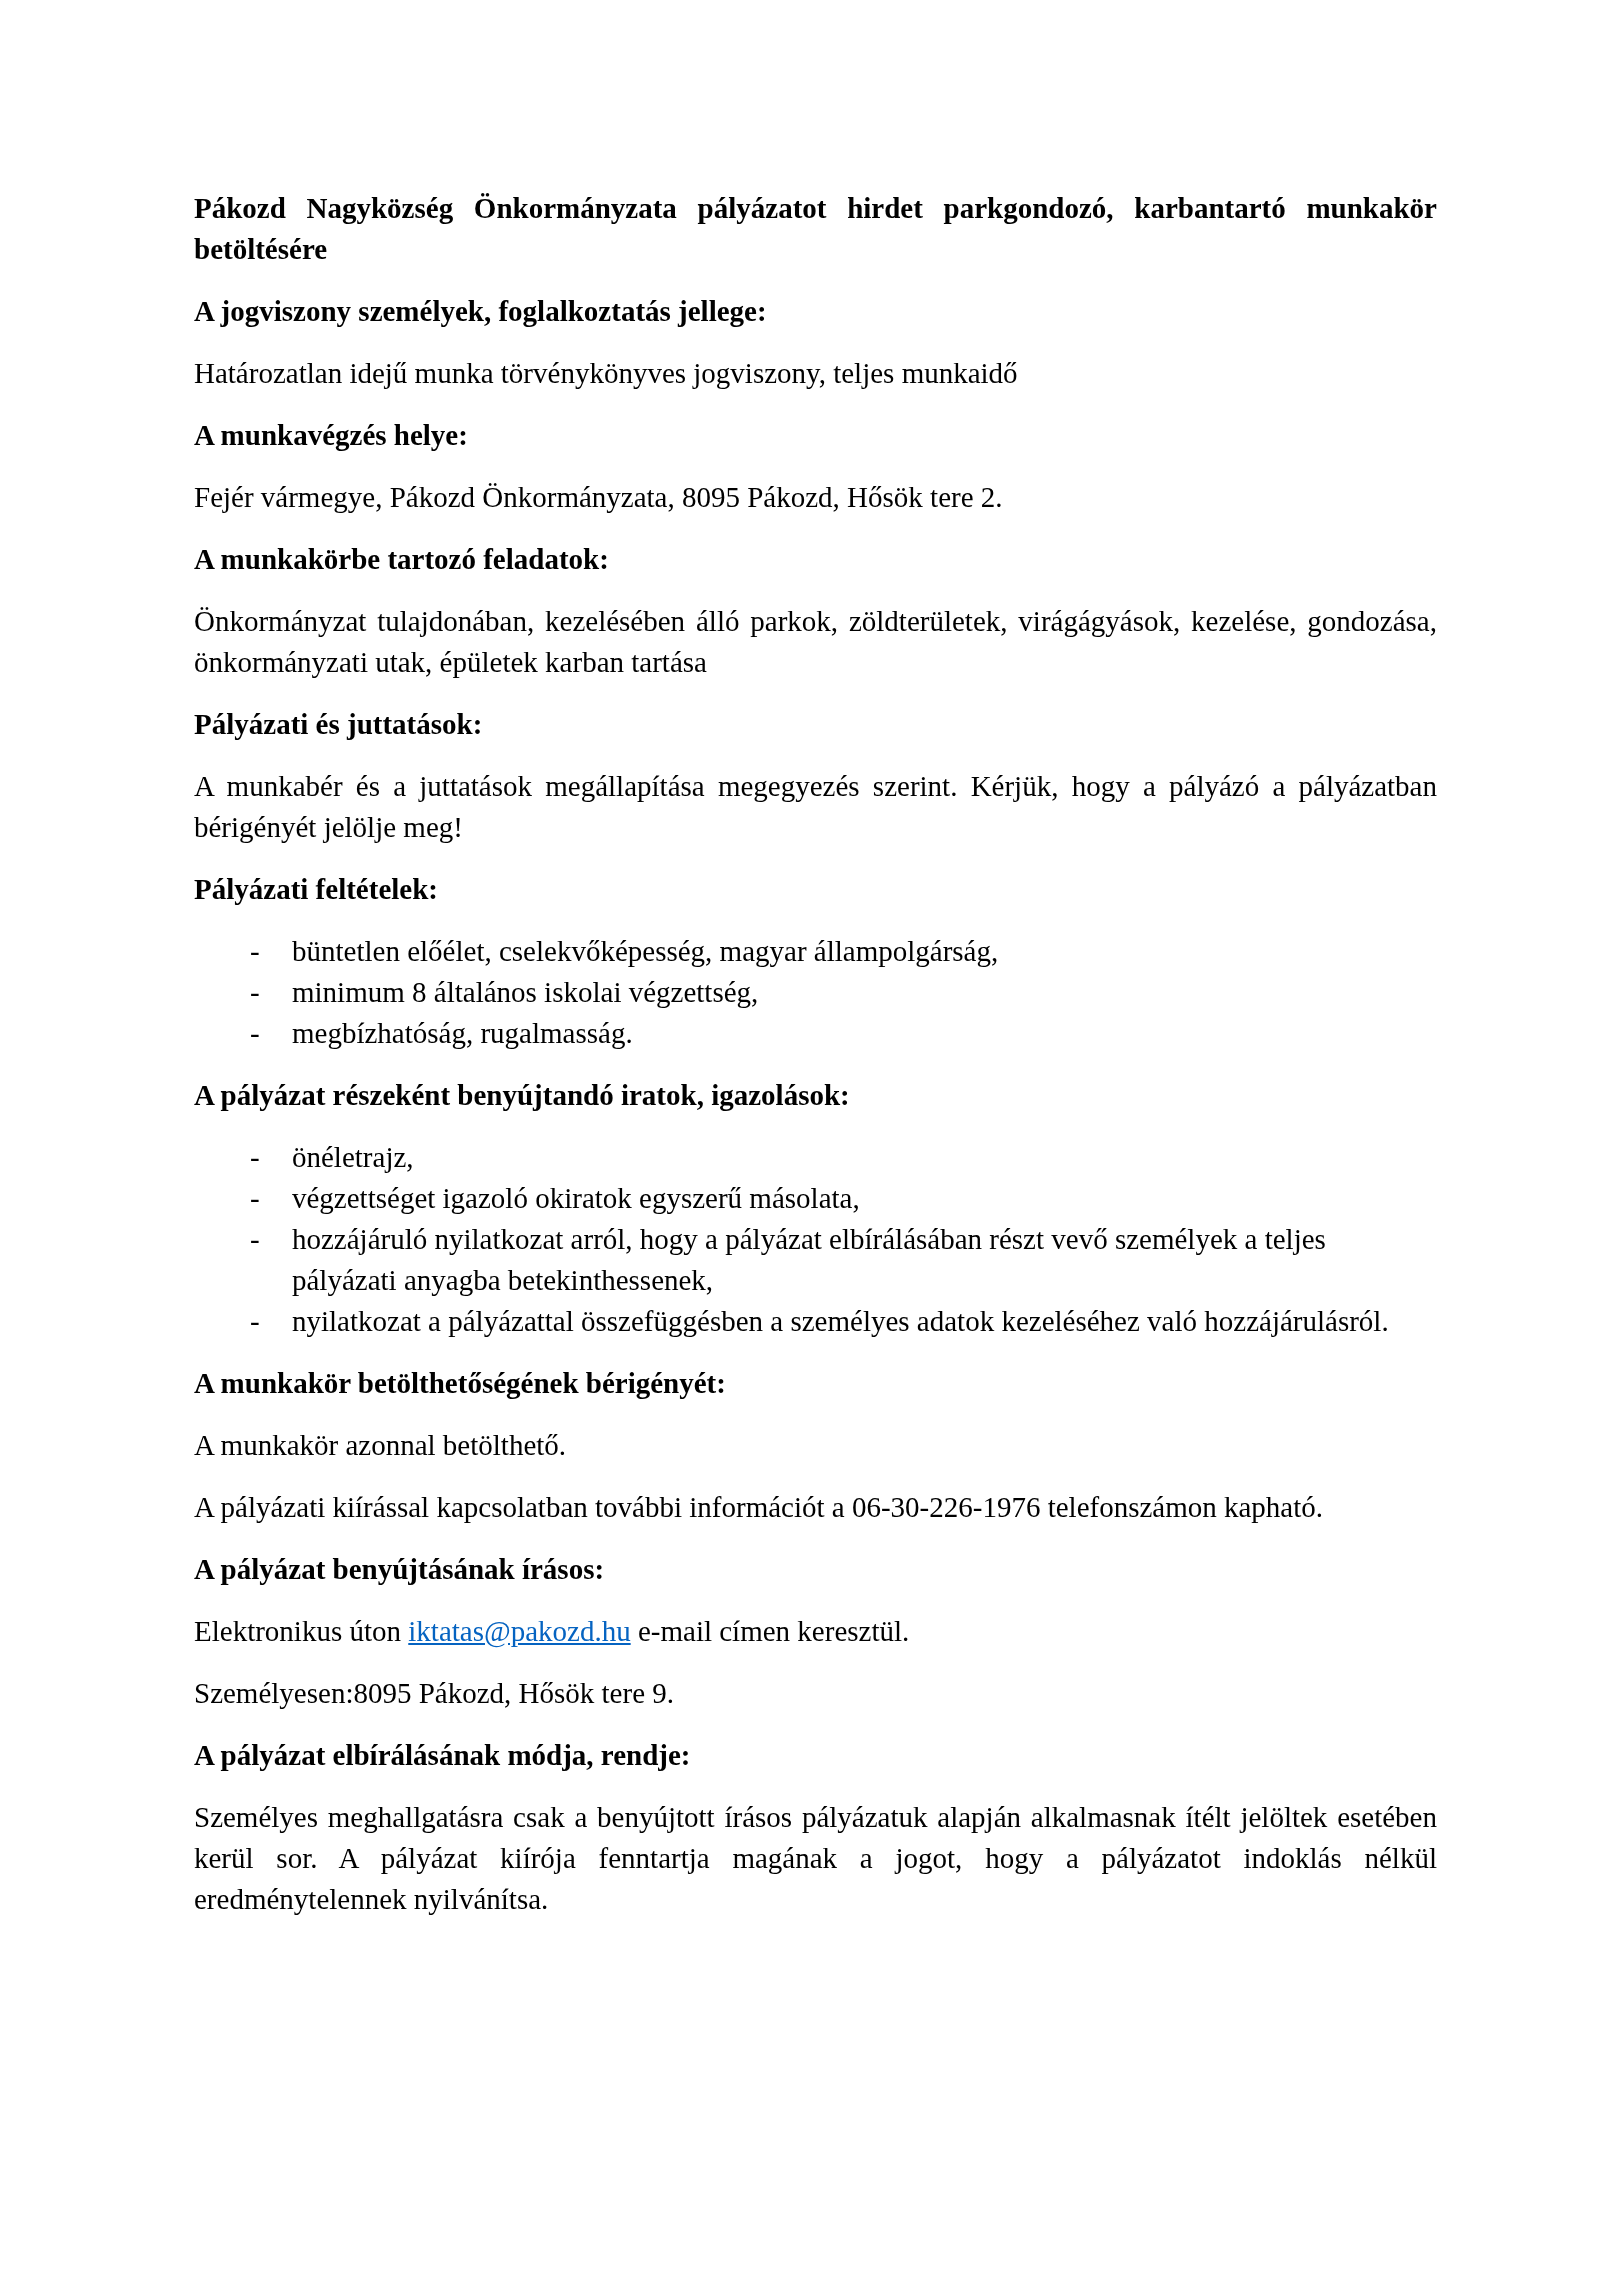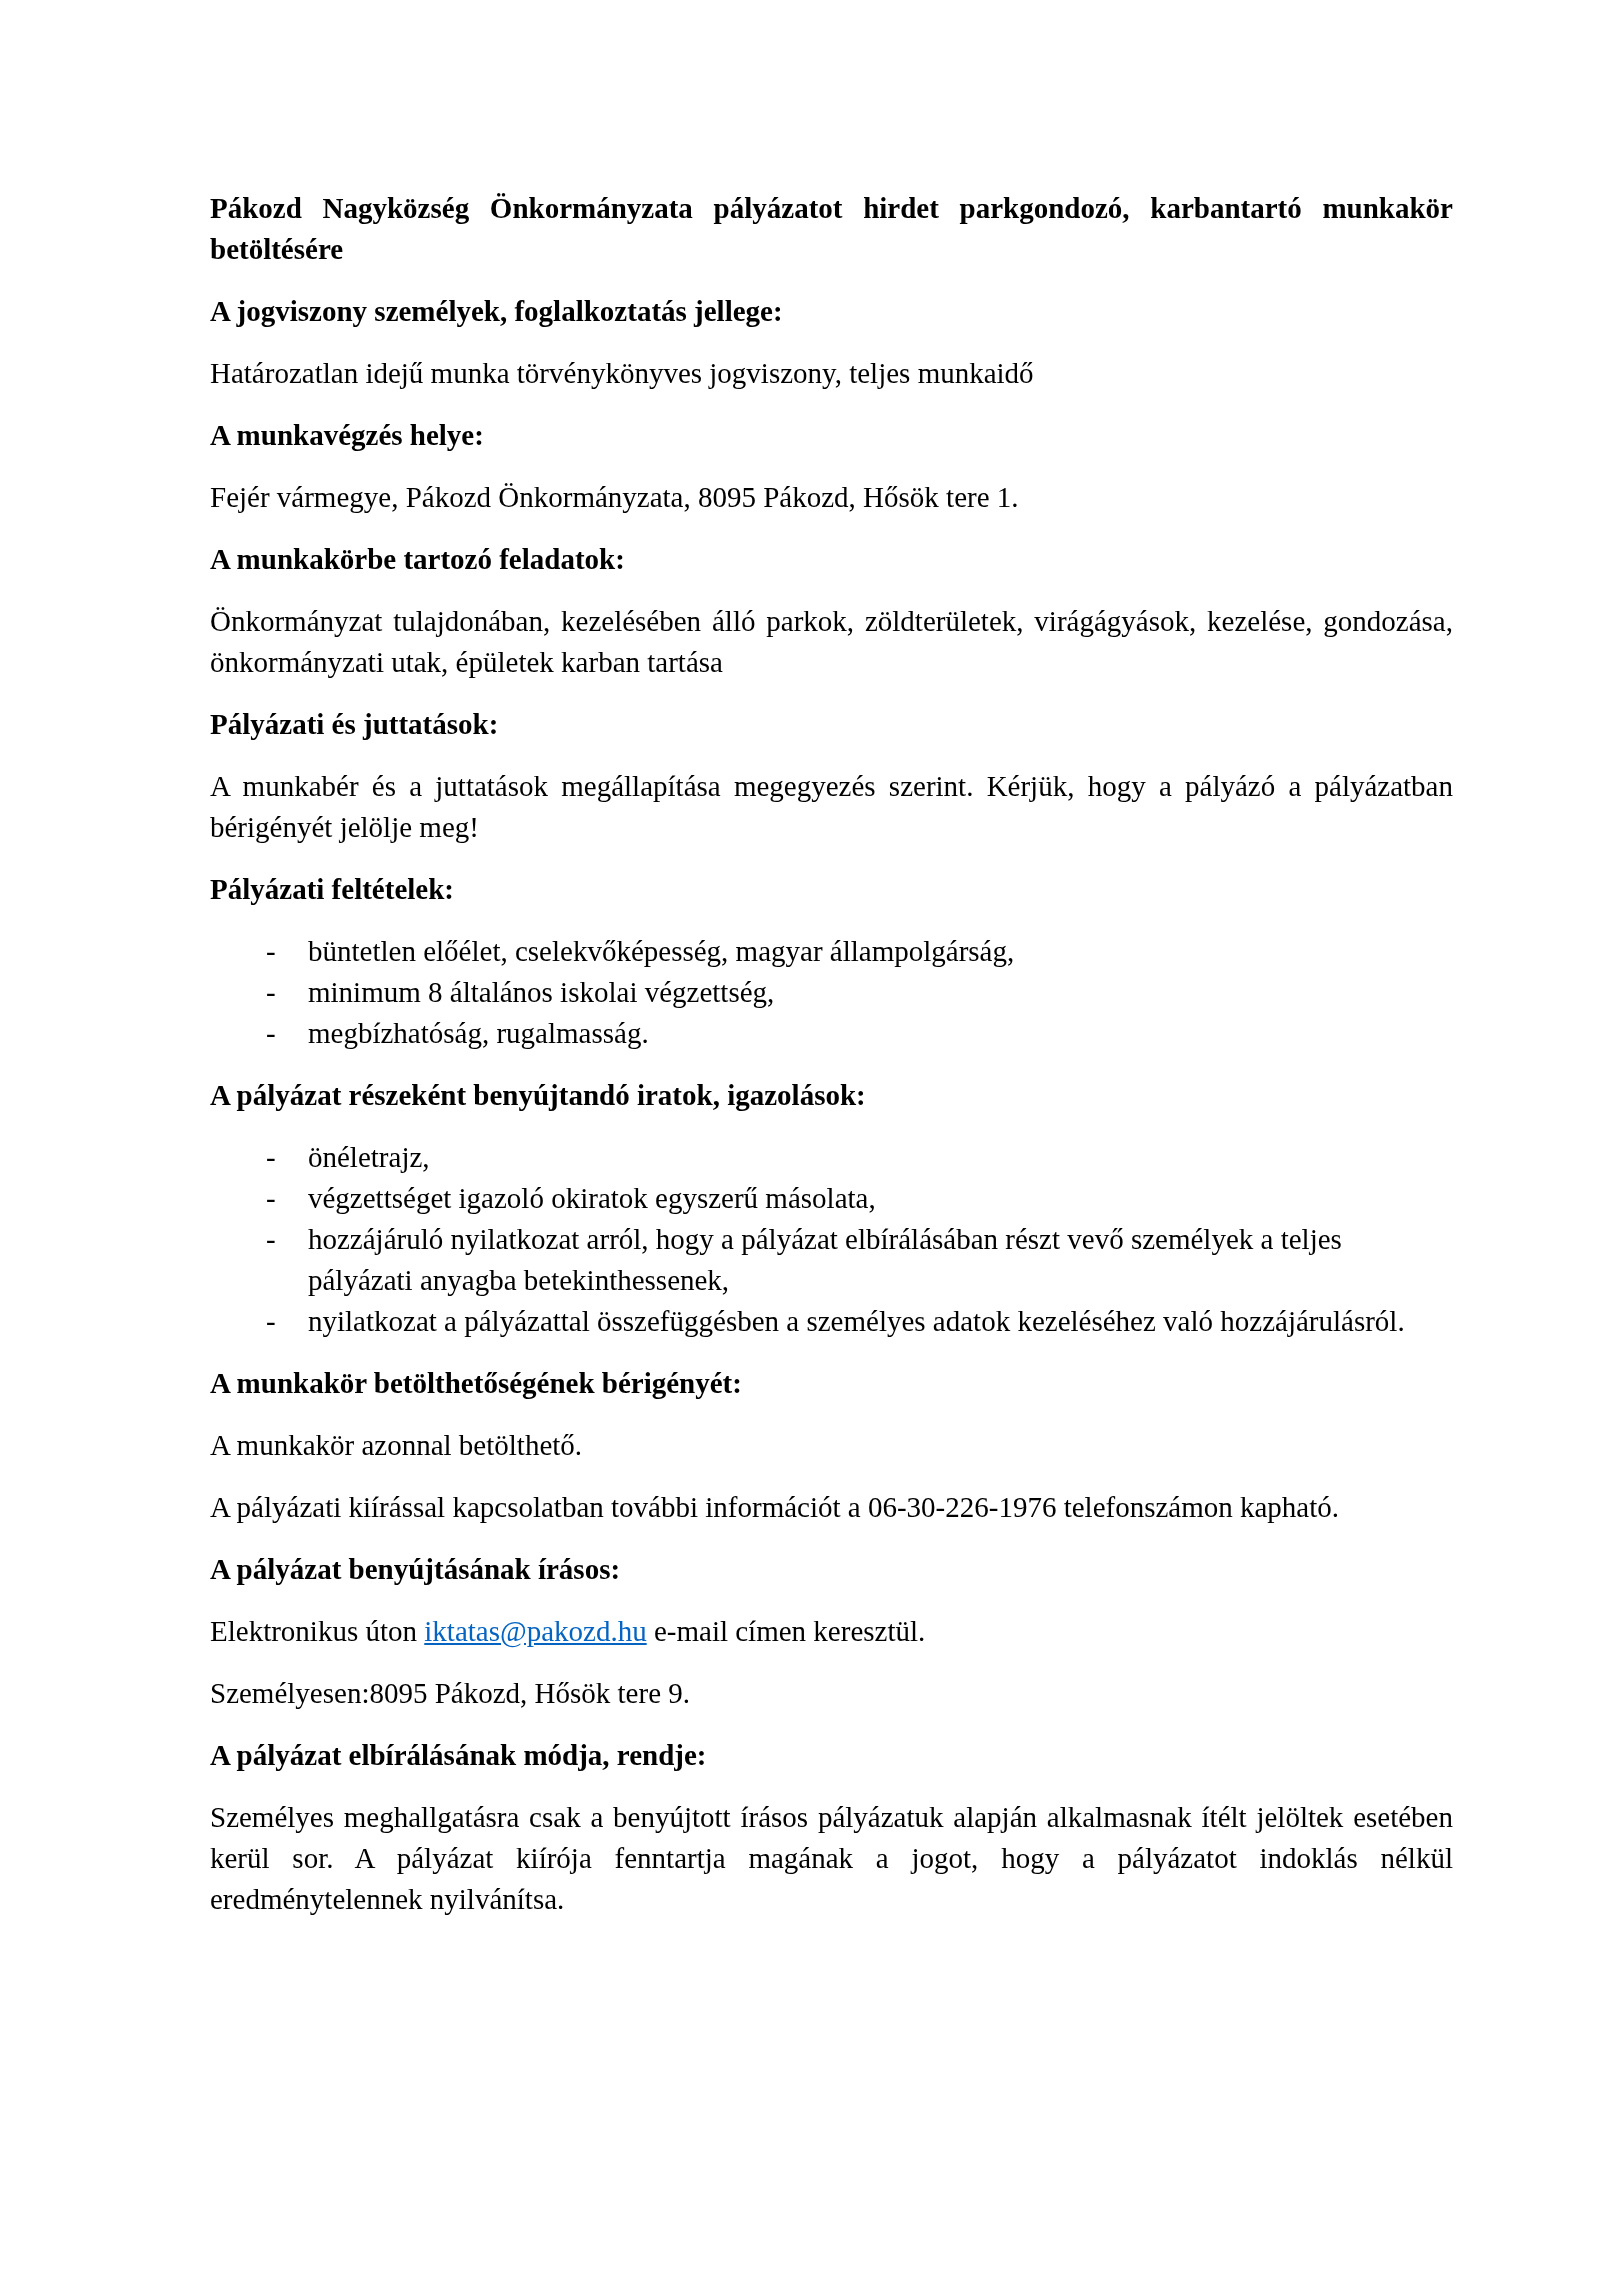--- a/index.html
+++ b/index.html
@@ -10,21 +10,21 @@
     body {
       width: 1623px;
       height: 2295px;
       position: relative;
       overflow: hidden;
       font-family: "Liberation Serif", "DejaVu Serif", serif;
       color: #000000;
     }
     .page {
       position: absolute;
-      left: 210px;
+      left: 194px;
       top: 188px;
       width: 1243px;
     }
     .title {
       font-weight: bold;
       font-size: 29px;
       line-height: 41px;
       text-align: justify;
       text-align-last: left;
       margin: 0 0 21px 0;
@@ -69,21 +69,21 @@
 <body>
 
 <div class="page">
 
   <p class="title">Pákozd Nagyközség Önkormányzata pályázatot hirdet parkgondozó, karbantartó munkakör betöltésére</p>
 
   <p class="heading">A jogviszony személyek, foglalkoztatás jellege:</p>
   <p class="para plain">Határozatlan idejű munka törvénykönyves jogviszony, teljes munkaidő</p>
 
   <p class="heading">A munkavégzés helye:</p>
-  <p class="para plain">Fejér vármegye, Pákozd Önkormányzata, 8095 Pákozd, Hősök tere 1.</p>
+  <p class="para plain">Fejér vármegye, Pákozd Önkormányzata, 8095 Pákozd, Hősök tere 2.</p>
 
   <p class="heading">A munkakörbe tartozó feladatok:</p>
   <p class="para">Önkormányzat tulajdonában, kezelésében álló parkok, zöldterületek, virágágyások, kezelése, gondozása, önkormányzati utak, épületek karban tartása</p>
 
   <p class="heading">Pályázati és juttatások:</p>
   <p class="para">A munkabér és a juttatások megállapítása megegyezés szerint. Kérjük, hogy a pályázó a pályázatban bérigényét jelölje meg!</p>
 
   <p class="heading">Pályázati feltételek:</p>
   <ul class="dash-list first-list">
     <li>

